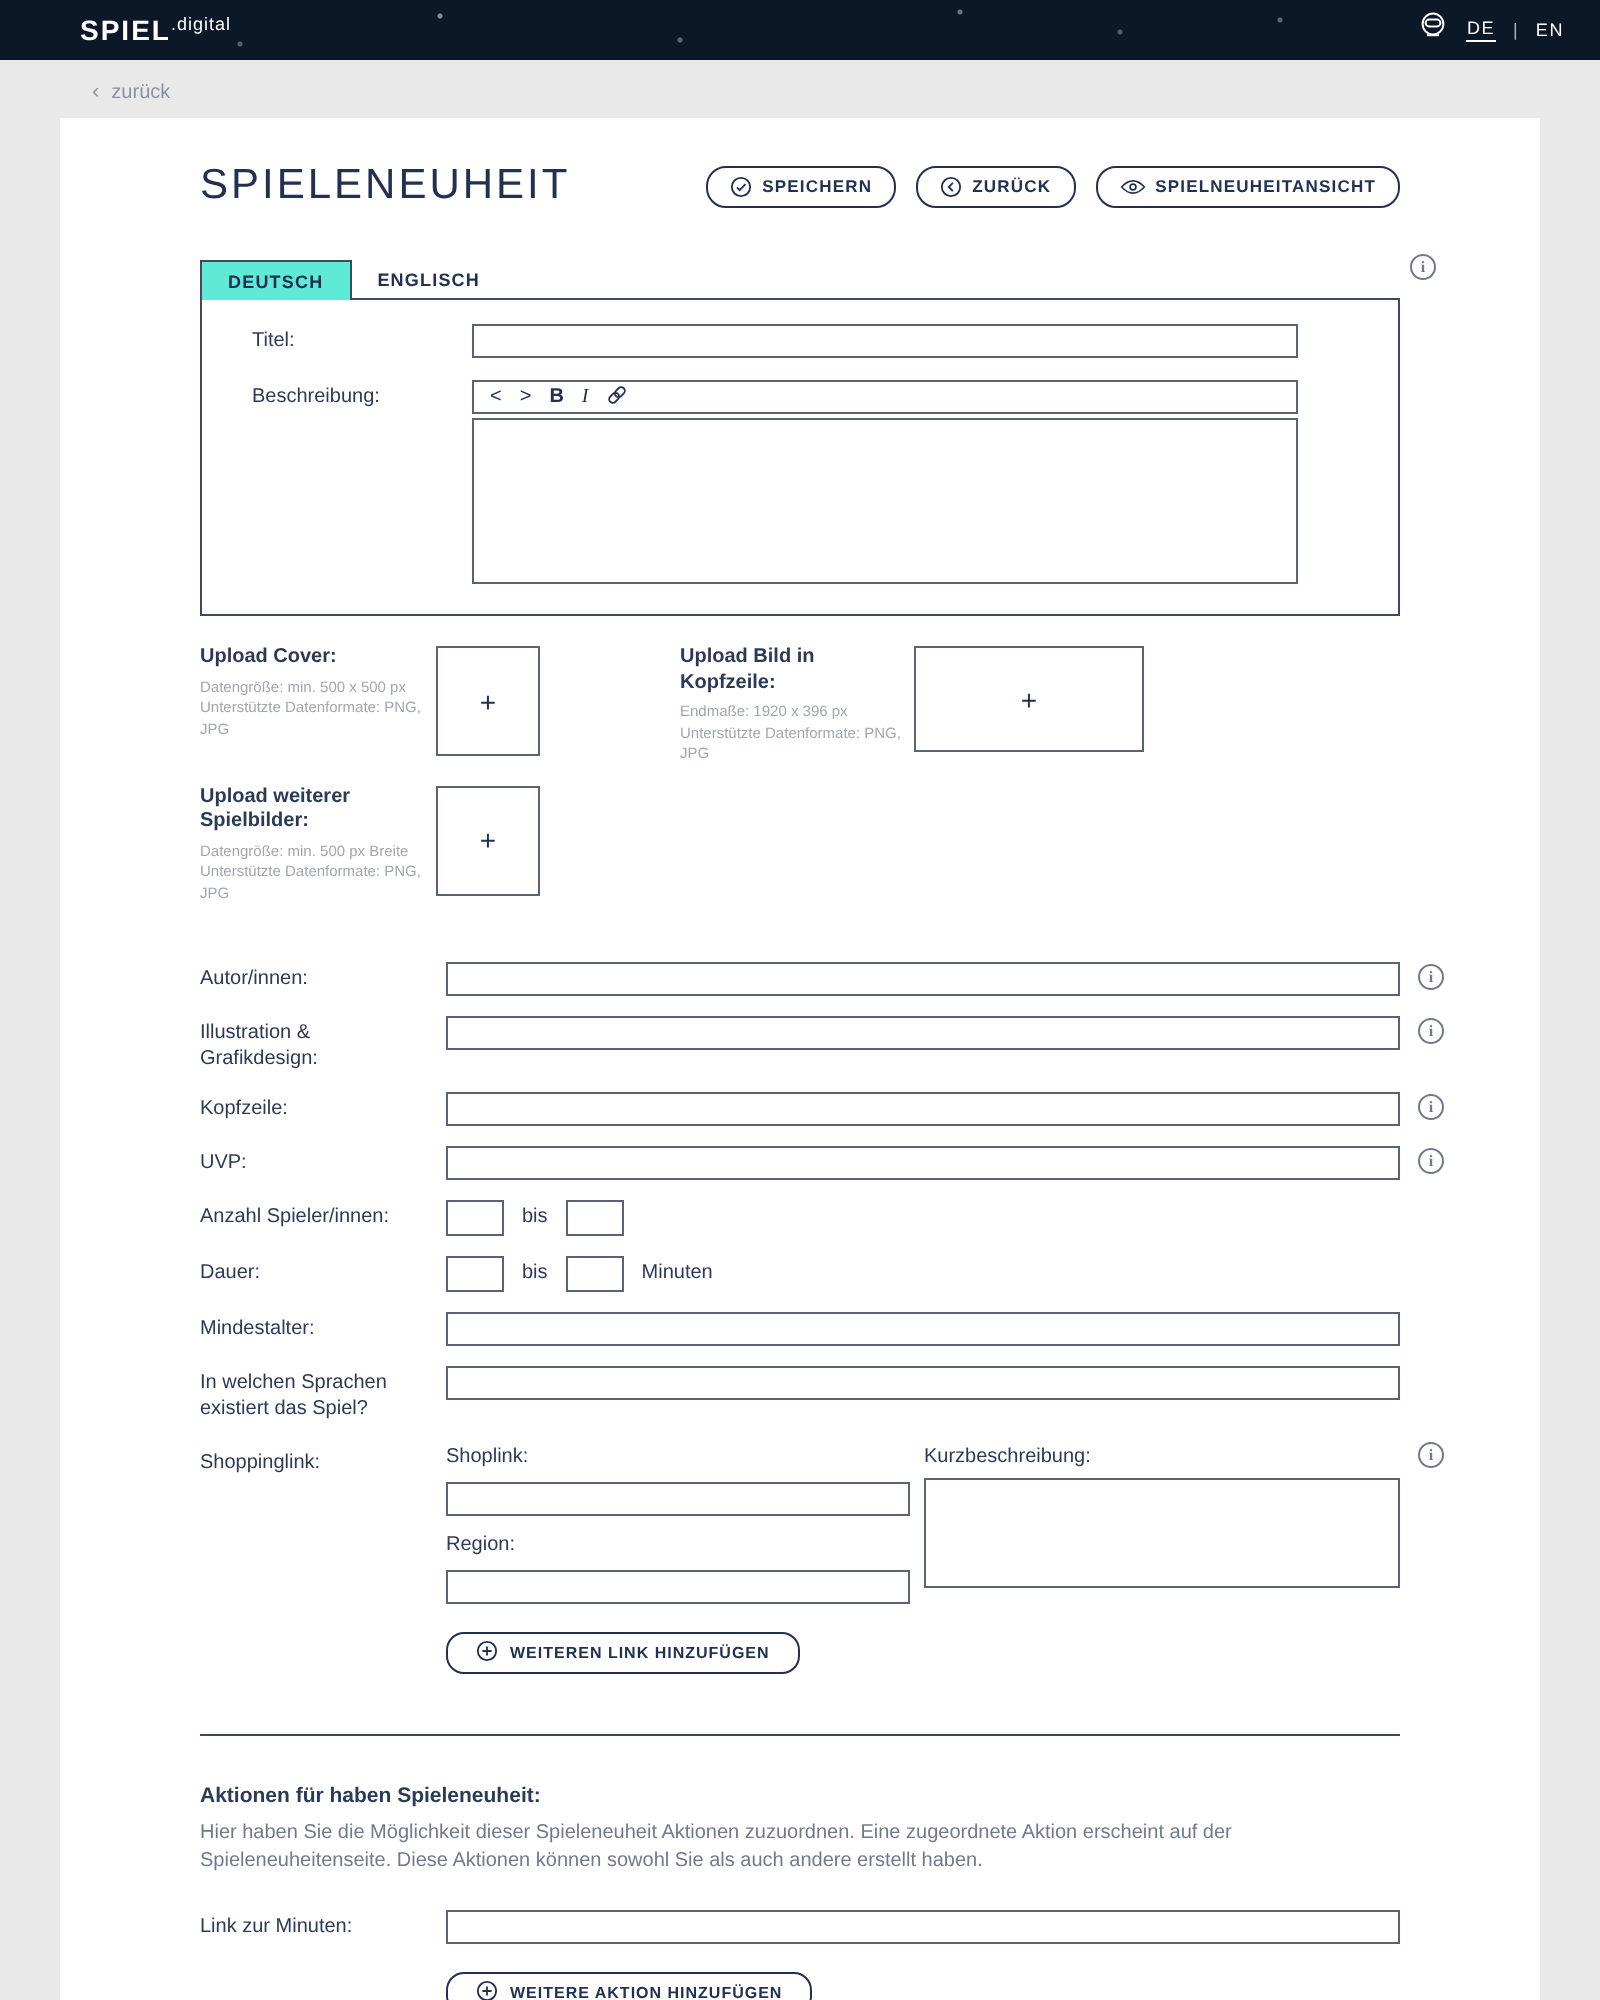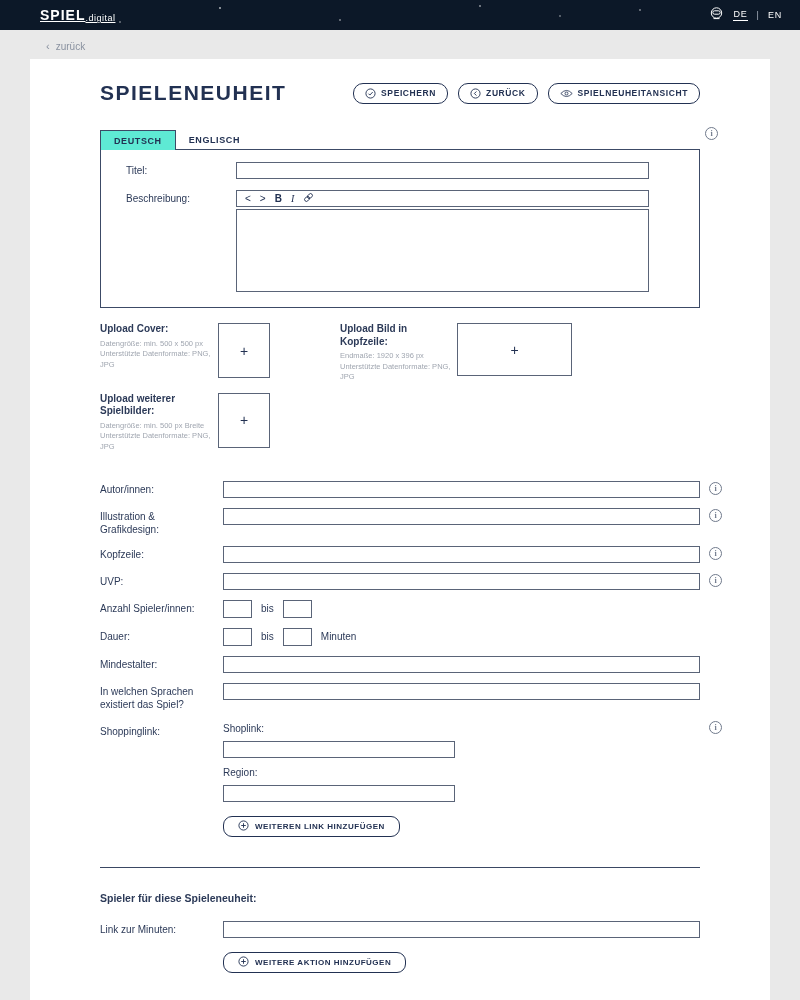--- a/index.html
+++ b/index.html
@@ -15,21 +15,21 @@
     display: flex; align-items: center; justify-content: space-between;
     padding: 0 18px 0 40px;
     background-image:
       radial-gradient(circle 1px at 220px 8px, rgba(255,255,255,.5) 0, rgba(255,255,255,.5) 1px, transparent 1.5px),
       radial-gradient(circle 1px at 340px 20px, rgba(255,255,255,.35) 0, rgba(255,255,255,.35) 1px, transparent 1.5px),
       radial-gradient(circle 1px at 480px 6px, rgba(255,255,255,.4) 0, rgba(255,255,255,.4) 1px, transparent 1.5px),
       radial-gradient(circle 1px at 560px 16px, rgba(255,255,255,.3) 0, rgba(255,255,255,.3) 1px, transparent 1.5px),
       radial-gradient(circle 1px at 120px 22px, rgba(255,255,255,.3) 0, rgba(255,255,255,.3) 1px, transparent 1.5px),
       radial-gradient(circle 1px at 640px 10px, rgba(255,255,255,.35) 0, rgba(255,255,255,.35) 1px, transparent 1.5px);
   }
-  .logo { color:#fff; display:flex; align-items:flex-end;text-decoration:underline; }
+  .logo { color:#fff; display:flex; align-items:flex-start; }
   .logo-bold { font-size: 14px; font-weight: 700; letter-spacing: 1px; }
   .logo-suffix { font-size: 9px; font-weight: 400; letter-spacing: .5px; }
   .topbar-right { display:flex; align-items:center; gap:9px; color:#fff; }
   .lang { font-size: 9px; letter-spacing: .8px; color:#fff; cursor:pointer; }
   .lang.active { border-bottom: 1px solid #fff; padding-bottom: 1px; }
   .lang-sep { font-size: 9px; color:#aab2bf; }
   
   .backrow {
     padding: 11px 0 7px 46px; font-size: 10px; color: #8a92a0;
     display:flex; align-items:center; gap:6px;
@@ -37,21 +37,21 @@
   .backrow .chev { font-size: 11px; line-height: 1; }
   
   .card {
     margin: 0 30px; background: #fff; padding: 22px 70px 60px;
     min-height: 952px;
   }
   .content { width: 600px; position: relative; }
   
   .title-row { display:flex; justify-content:space-between; align-items:center; }
   h1 {
-    font-size: 21px; font-weight: 700; letter-spacing: 1.5px; color: #223152;
+    font-size: 21px; font-weight: 400; letter-spacing: 1.5px; color: #223152;
   }
   .pill-btns { display:flex; gap: 10px; }
   .pill {
     display:flex; align-items:center; gap:5px;
     border: 1px solid #223152; border-radius: 10px; background:#fff;
     padding: 4px 11px; font-size: 8.5px; font-weight: 700;
     letter-spacing: .6px; color:#223152; cursor:pointer; white-space:nowrap;
   }
   .pill svg { display:block; }
   
@@ -336,41 +336,46 @@
       <div class="flabel">Shoppinglink:</div>
       <div class="shop-grid">
         <div class="shop-col-l">
           <div class="sub-label">Shoplink:</div>
           <input class="sub-input" type="text" style="">
           <div class="region-wrap">
             <div class="sub-label">Region:</div>
             <input class="sub-input" type="text" style="">
           </div>
         </div>
+        <div class="shop-col-r">
+          <div class="sub-label">Kurzbeschreibung:</div>
+          <textarea class="shop-textarea" style=""></textarea>
+        </div>
       </div>
       <span class="info-abs" style="top:-2px;">
             <span class="info-icon">i</span>
           </span>
     </div>
 
     <div class="add-btn-row">
       <button class="add-pill">
         <span>
           <svg width="11" height="11" viewBox="0 0 12 12" fill="none" stroke="#223152" stroke-width="1">
             <circle cx="6" cy="6" r="5"></circle>
                 <path d="M6 3.5 v5 M3.5 6 h5"></path>
           </svg>
         </span>
         <span>WEITEREN LINK HINZUFÜGEN</span>
       </button>
     </div>
   </div>
 
   <hr class="divider">
-  <div class="section-heading">Spieler für diese Spieleneuheit:</div>
+  <div class="section-heading">Aktionen für haben Spieleneuheit:</div>
+  <p class="section-desc">Hier haben Sie die Möglichkeit dieser Spieleneuheit Aktionen zuzuordnen. Eine zugeordnete Aktion erscheint auf der Spieleneuheitenseite. Diese Aktionen können sowohl Sie als auch andere erstellt haben.</p>
 
   <div class="frow section-frow">
     <div class="flabel">Link zur Minuten:</div>
     <input class="finput" type="text" style="">
   </div>
   <div class="add-btn-row">
     <button class="add-pill">
       <span>
         <svg width="11" height="11" viewBox="0 0 12 12" fill="none" stroke="#223152" stroke-width="1">
           <circle cx="6" cy="6" r="5"></circle>

